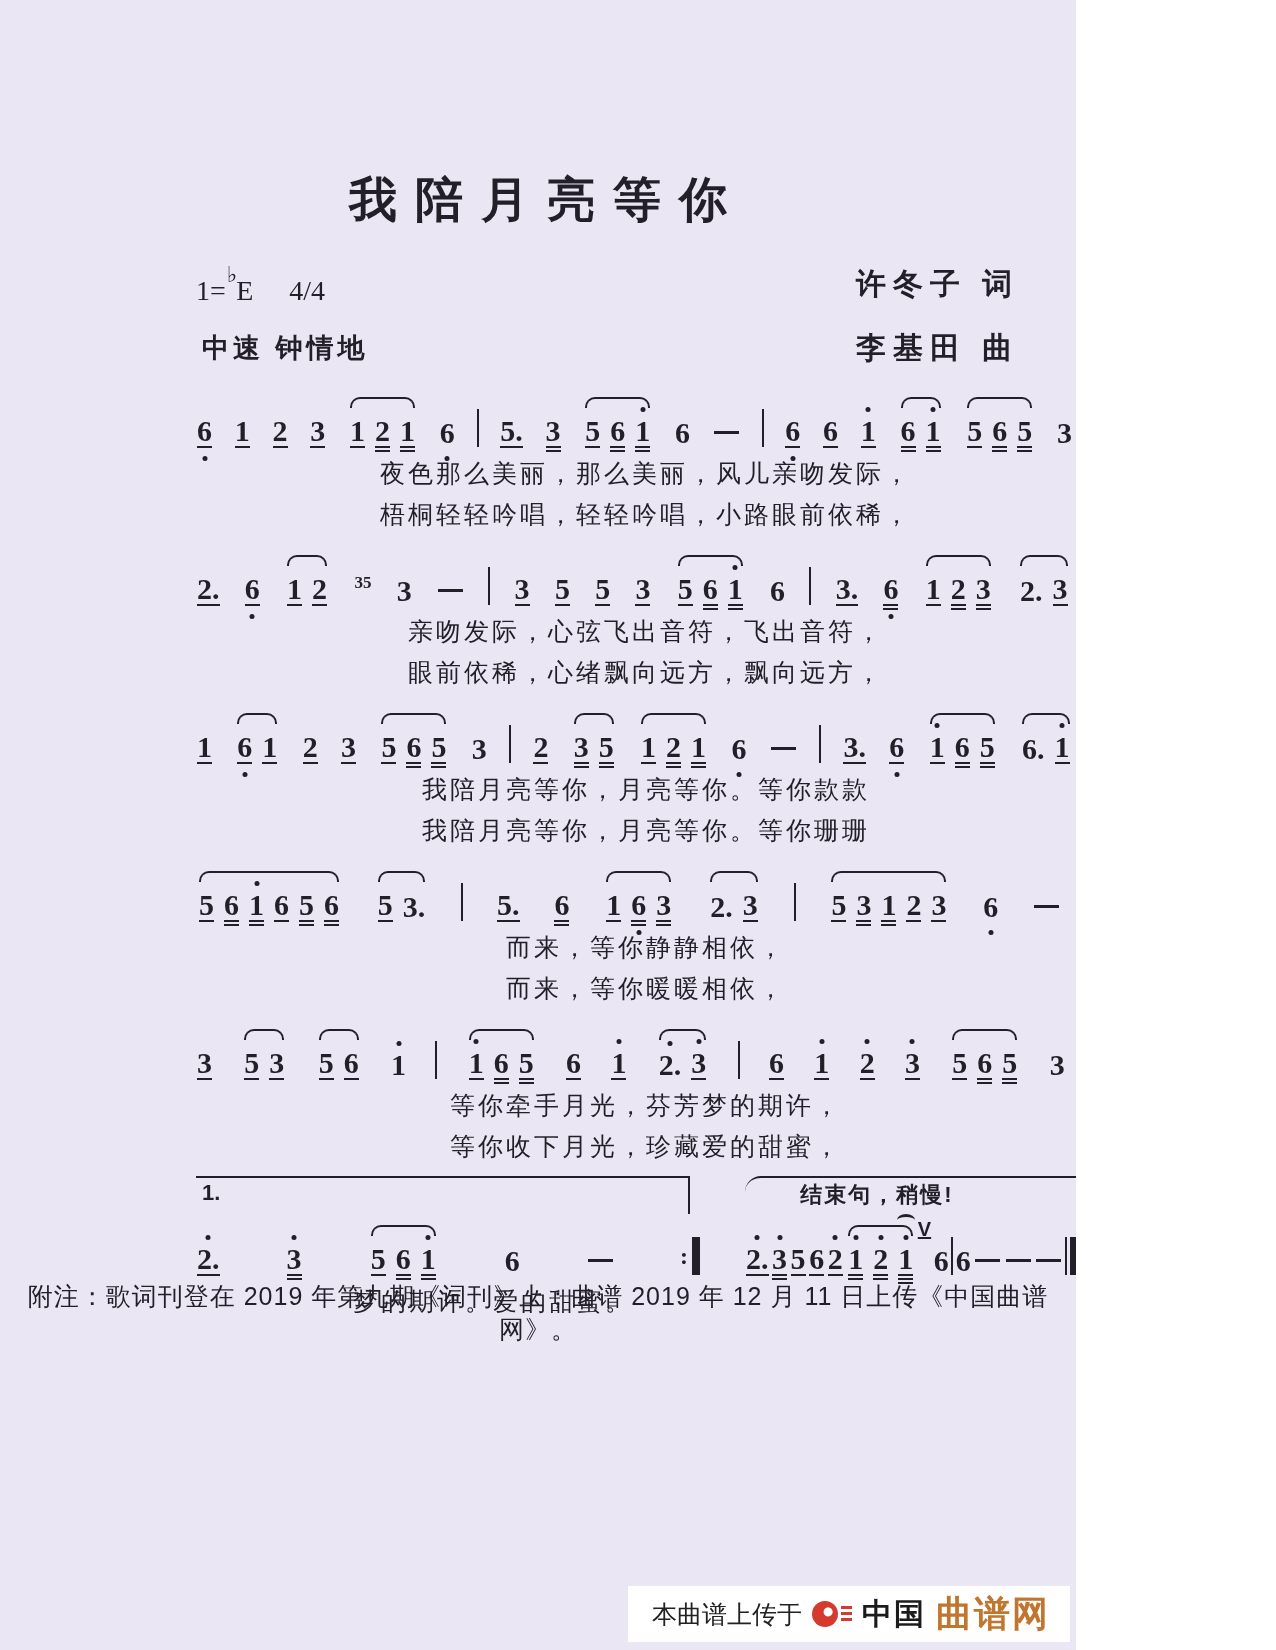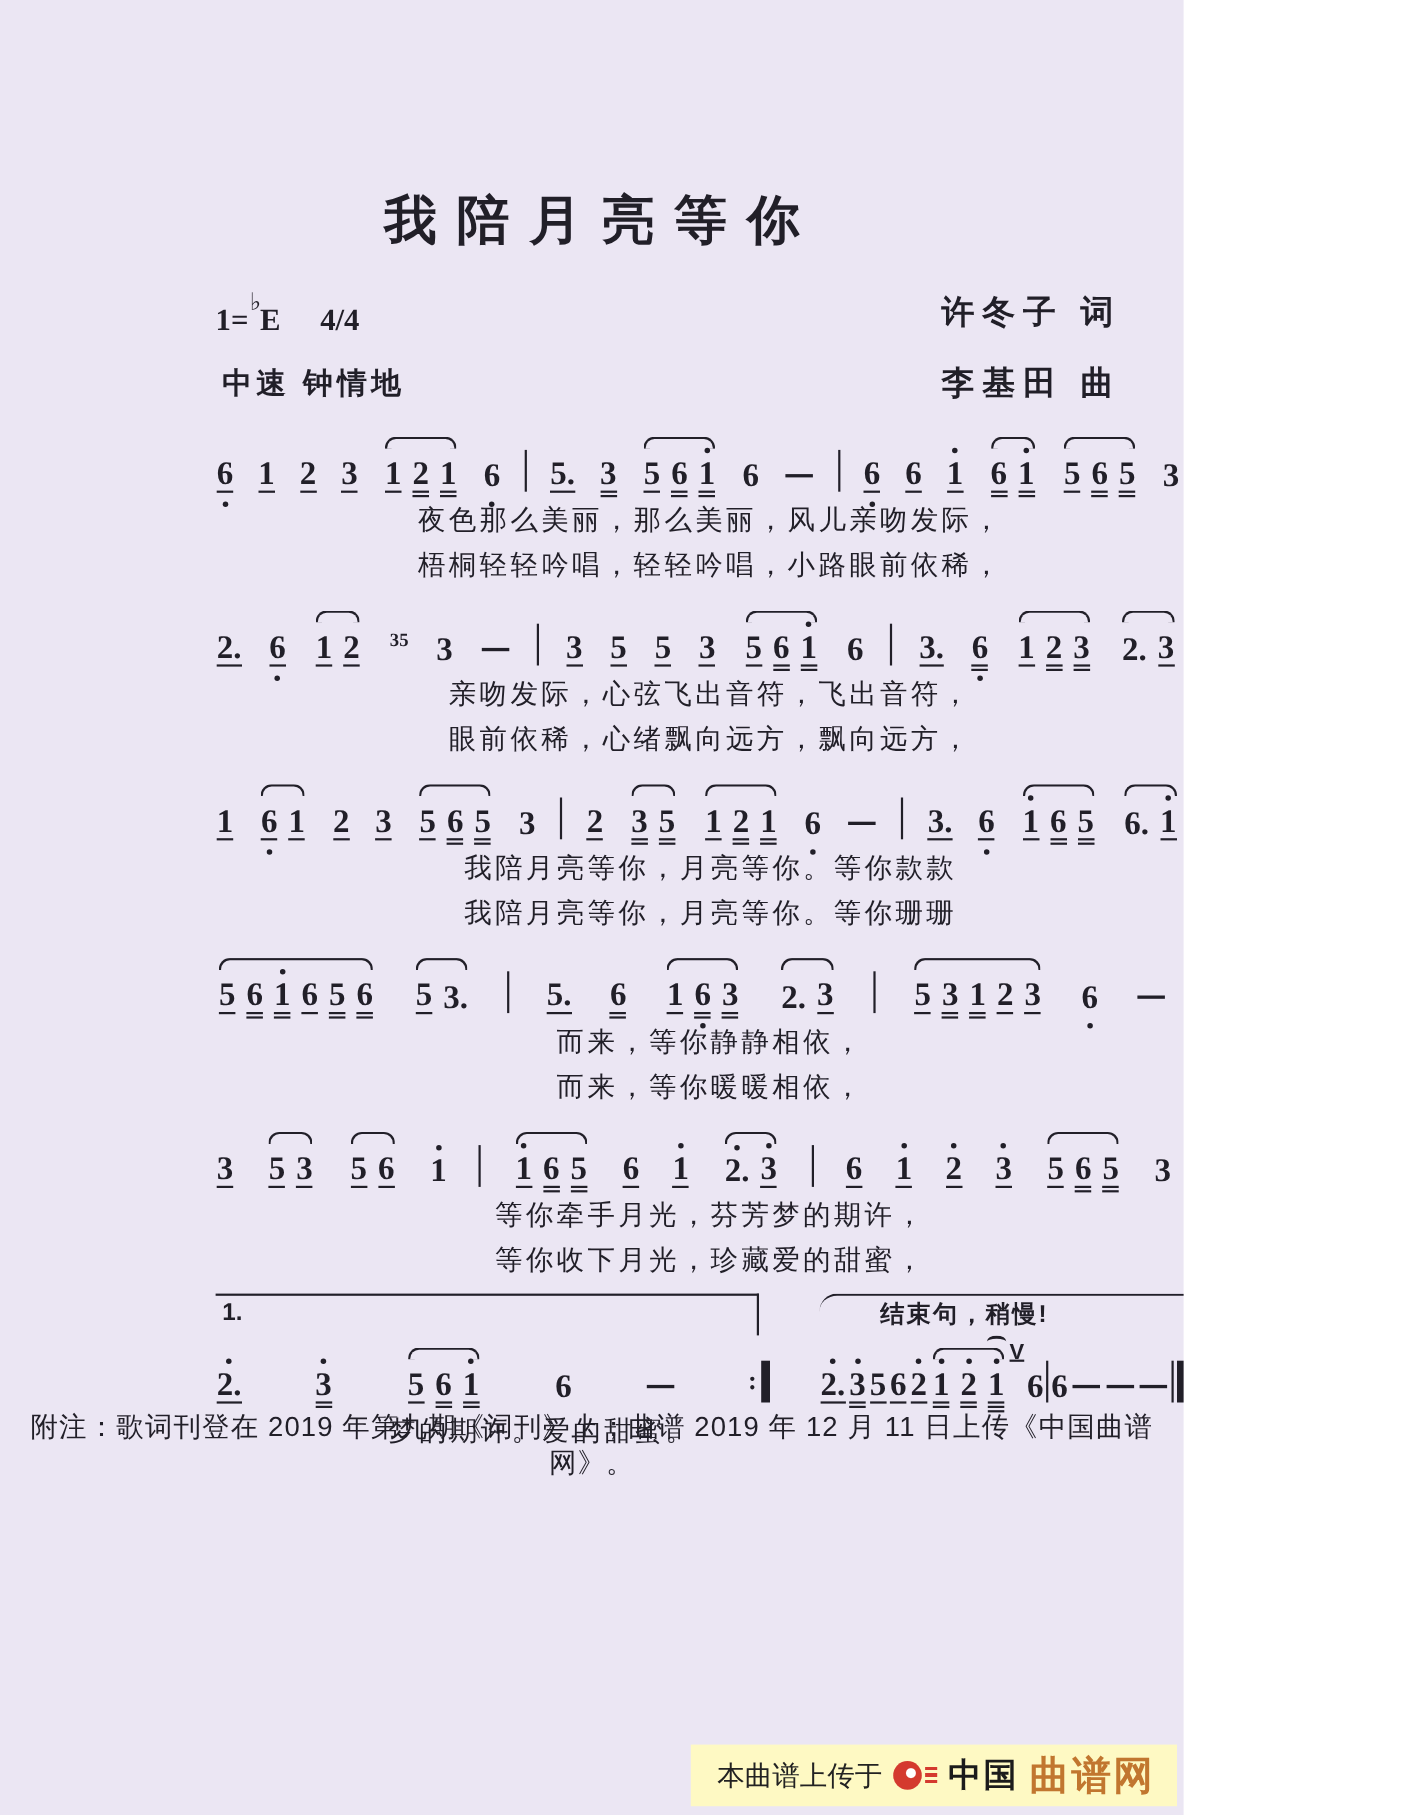--- a/index.html
+++ b/index.html
@@ -5,21 +5,21 @@
   :root{
     --bg:#ebe6f3; --ink:#211f28; --logo:#d43a2e; --brand:#c1762f;
   }
   html,body{margin:0;padding:0;}
   .page{position:relative;width:1076px;height:1650px;background:var(--bg);
         font-family:"Liberation Sans","DejaVu Sans",sans-serif;color:var(--ink);overflow:hidden;}
   
   .title{position:absolute;top:168px;left:0;width:100%;text-align:center;
          font-weight:700;font-size:48px;letter-spacing:18px;text-indent:18px;
          font-family:"Liberation Serif","DejaVu Serif",serif;}
-  .keyrow{position:absolute;left:196px;top:270px;font-size:28px;font-weight:700;
+  .keyrow{position:absolute;left:196px;top:270px;font-size:28px;font-weight:400;
           font-family:"Liberation Serif","DejaVu Serif",serif;}
   .keyrow .flat{font-size:22px;position:relative;top:-8px;left:1px;}
   .keyrow .meter{margin-left:36px;}
   .credit{position:absolute;left:856px;font-size:30px;font-weight:700;letter-spacing:7px;}
   .lyricist{top:264px;}
   .composer{top:328px;}
   .tempo{position:absolute;left:202px;top:330px;font-size:27px;font-weight:700;letter-spacing:4px;}
   
   .score{position:absolute;left:196px;top:386px;width:900px;}
   .system{margin-bottom:14px;}
@@ -62,21 +62,21 @@
   .first-ending .ann{border-top:2.5px solid var(--ink);border-right:2.5px solid var(--ink);margin-right:10px;}
   .final-ending .ann{border-top:2.5px solid var(--ink);border-radius:16px 0 0 0;margin-right:-12px;}
   .ann-label{position:absolute;top:2px;left:6px;font-size:22px;font-weight:700;}
   .final-ending .ann-label{left:16%;letter-spacing:2px;}
   .system:last-child .lyrics{width:66%;}
   
   .footnote,.address{position:absolute;left:0;width:100%;text-align:center;font-size:25px;letter-spacing:1px;}
   .footnote{top:1280px;}
   .address{top:1352px;}
   
-  .watermark{position:absolute;right:6px;bottom:8px;background:#fef9c3;height:56px;
+  .watermark{position:absolute;right:6px;bottom:8px;background:#ffffff;height:56px;
              display:flex;align-items:center;gap:10px;padding:0 20px 0 24px;}
   .wm-text{font-size:25px;color:#222;}
   .wm-logo{position:relative;width:40px;height:30px;display:inline-block;}
   .wm-logo::before{content:"";position:absolute;left:0;top:2px;width:26px;height:26px;border-radius:50%;
                    background:radial-gradient(circle at 62% 42%, #ffffff 0 4px, var(--logo) 5px);}
   .wm-logo::after{content:"";position:absolute;right:0;top:7px;width:11px;height:16px;
                   background:repeating-linear-gradient(var(--logo) 0 3px, transparent 3px 6px);}
   .wm-black{font-size:30px;font-weight:900;color:#1b1b1b;letter-spacing:2px;}
   .wm-orange{font-size:36px;font-weight:900;color:var(--brand);letter-spacing:2px;}
 </style>

